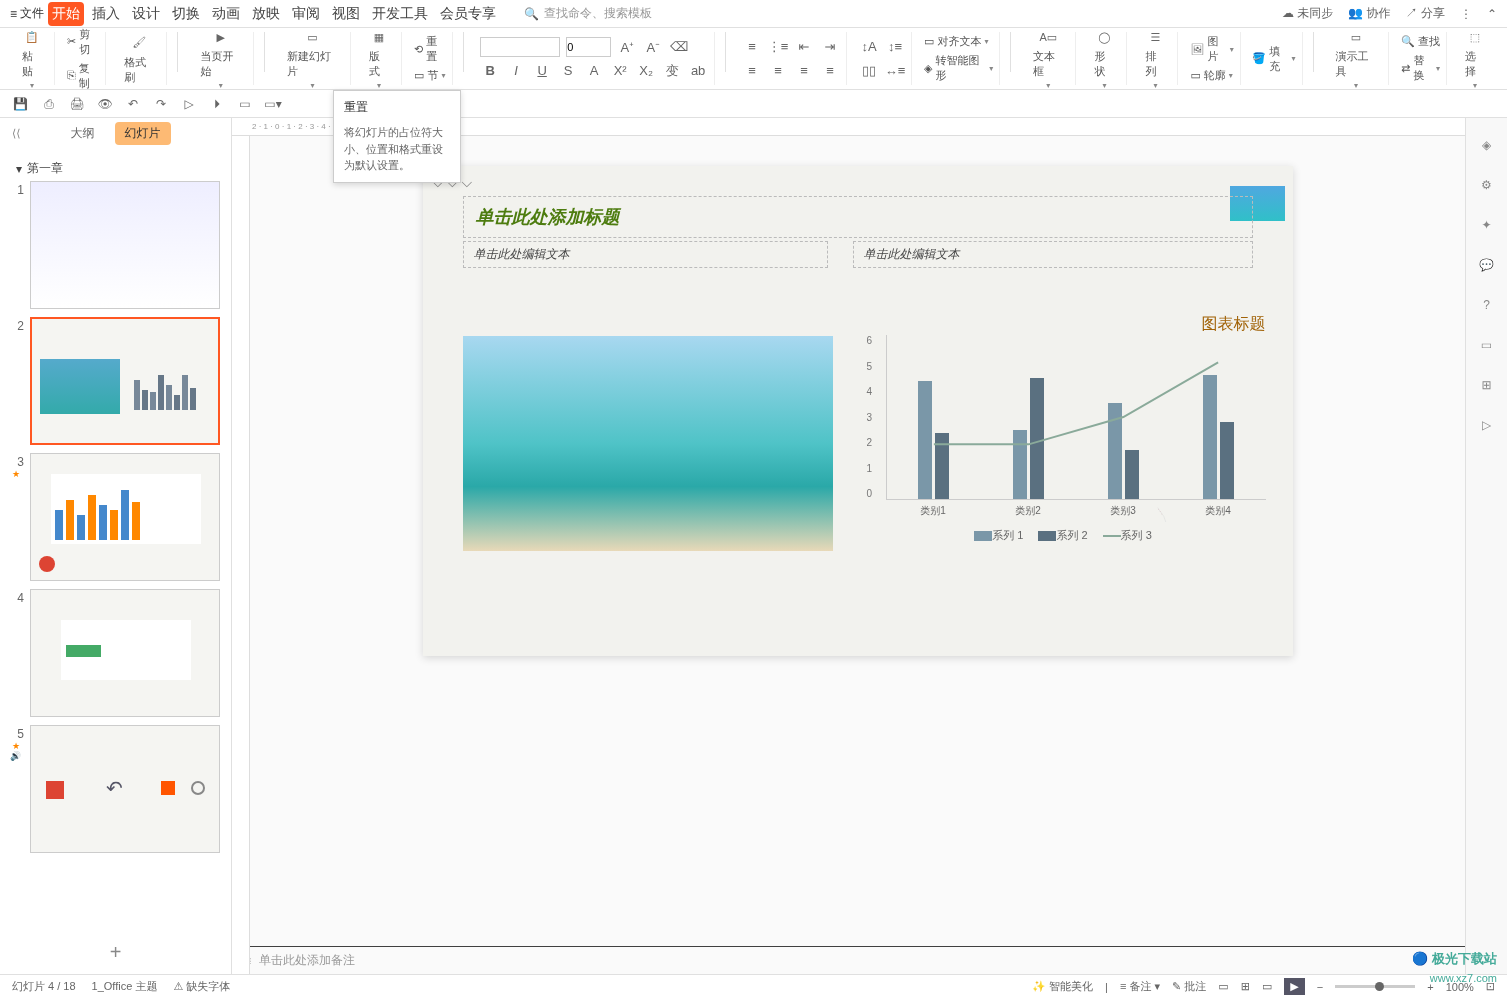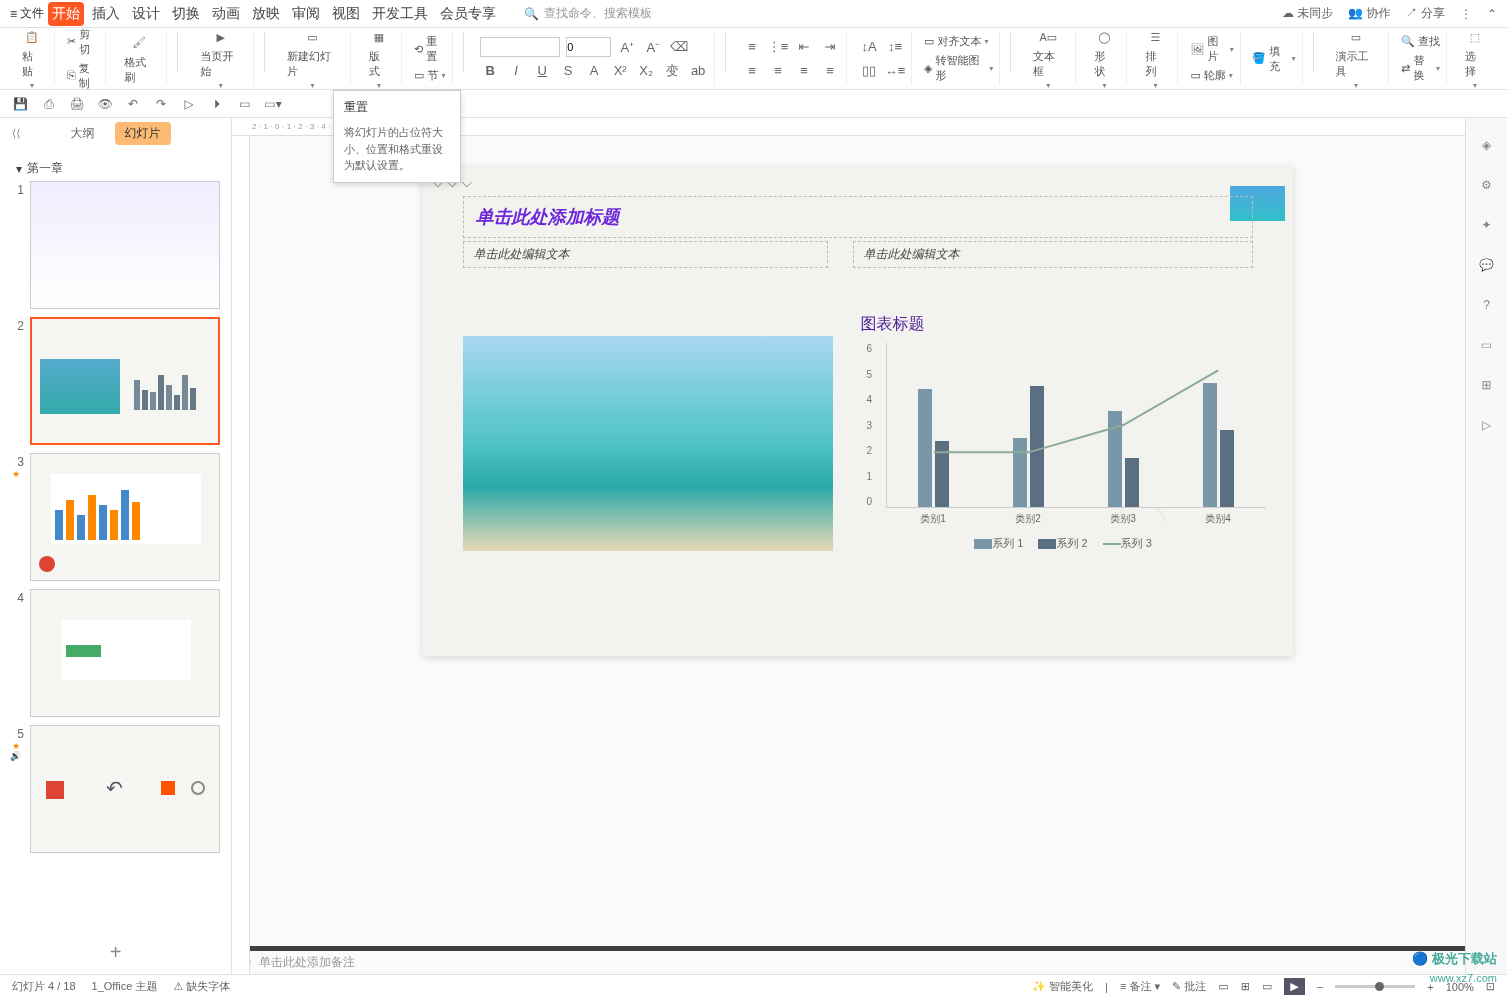--- a/index.html
+++ b/index.html
@@ -48,43 +48,43 @@
 .thumb { width: 190px; height: 128px; border: 1px solid #ccc; background: #f5f5f2; position: relative; overflow: hidden; }
 .thumb.selected { border: 2px solid #ff5722; }
 .add-slide { text-align: center; padding: 10px; color: #888; font-size: 20px; cursor: pointer; }
 
 
 .workspace { flex: 1; display: flex; flex-direction: column; background: #fafafa; position: relative; }
 .ruler-h { height: 18px; background: #fff; border-bottom: 1px solid #ddd; font-size: 8px; color: #999; display: flex; align-items: center; padding-left: 20px; }
 .ruler-v { width: 18px; background: #fff; border-right: 1px solid #ddd; position: absolute; left: 0; top: 18px; bottom: 0; }
 .canvas-area { flex: 1; display: flex; align-items: flex-start; justify-content: center; padding: 30px 20px 30px 38px; overflow: auto; }
 .slide-canvas { width: 870px; height: 490px; background: #f2f2ee; box-shadow: 0 2px 8px rgba(0,0,0,0.15); position: relative; }
-.slide-title-box { position: absolute; left: 40px; top: 30px; width: 790px; border: 1px dashed #bbb; padding: 8px 12px; font-size: 18px; font-weight: bold; color: #6d28d9; font-style: italic; }
+.slide-title-box { position: absolute; left: 40px; top: 30px; width: 790px; border: 1px dashed #bbb; padding: 8px 12px; font-size: 18px; font-weight: bold; color: #4d7c0f; font-style: italic; }
 .birds { position: absolute; left: 10px; top: 8px; font-size: 14px; color: #888; }
 .text-placeholder { position: absolute; top: 75px; border: 1px dashed #bbb; padding: 4px 10px; font-size: 12px; font-style: italic; color: #444; }
 .text-placeholder.left-ph { left: 40px; width: 365px; }
 .text-placeholder.right-ph { left: 430px; width: 400px; }
 .slide-image { position: absolute; left: 40px; top: 170px; width: 370px; height: 215px; background: linear-gradient(to bottom, #a8d8f0 0%, #4fc3c7 50%, #2aa8a8 70%, #e8d9b8 100%); }
 .slide-chart { position: absolute; left: 438px; top: 148px; width: 405px; height: 240px; }
-.chart-title { text-align: left; font-size: 16px; color: #4c1d95; margin-bottom: 8px; }
+.chart-title { text-align: right; font-size: 16px; color: #a16207; }
 .chart-area { position: relative; height: 165px; border-left: 1px solid #ccc; border-bottom: 1px solid #ccc; margin-left: 25px; display: flex; align-items: flex-end; justify-content: space-around; }
 .y-labels { position: absolute; left: -20px; top: 0; height: 100%; display: flex; flex-direction: column-reverse; justify-content: space-between; font-size: 10px; color: #777; }
 .bar-group { display: flex; gap: 3px; align-items: flex-end; }
 .bar { width: 14px; background: #7a97a8; }
 .bar.s2 { background: #5a7080; }
 .x-labels { display: flex; justify-content: space-around; margin-left: 25px; font-size: 10px; color: #666; margin-top: 4px; }
 .legend { display: flex; justify-content: center; gap: 15px; margin-top: 10px; font-size: 11px; color: #666; }
 .legend-item { display: flex; align-items: center; }
 .legend-swatch { width: 18px; height: 10px; background: #7a97a8; }
 .legend-swatch.s2 { background: #5a7080; }
 .legend-line { width: 18px; height: 2px; background: #8aaa9a; }
 .corner-img { position: absolute; right: 8px; top: 20px; width: 55px; height: 35px; background: linear-gradient(to bottom, #4fa8e0 0%, #30c0c8 100%); }
 .branch { position: absolute; right: 0; bottom: 0; width: 140px; height: 150px; opacity: 0.3; }
 
-.notes-bar { height: 28px; border-top: 5px solid #404040; display: flex; align-items: center; padding: 0 12px; color: #999; font-size: 12px; gap: 8px; }
+.notes-bar { height: 28px; border-top: 1px solid #404040; display: flex; align-items: center; padding: 0 12px; color: #999; font-size: 12px; gap: 8px; }
 
 
 .right-sidebar { width: 42px; background: #f8f8f8; border-left: 1px solid #e0e0e0; display: flex; flex-direction: column; align-items: center; gap: 18px; padding-top: 16px; }
 .side-icon { width: 22px; height: 22px; color: #888; cursor: pointer; display: flex; align-items: center; justify-content: center; }
 
 
 .status-bar { height: 24px; border-top: 1px solid #e0e0e0; display: flex; align-items: center; padding: 0 12px; font-size: 11px; color: #666; }
 .status-left { display: flex; gap: 16px; }
 .status-right { margin-left: auto; display: flex; align-items: center; gap: 12px; }
 .zoom-slider { width: 80px; height: 3px; background: #ccc; position: relative; }

